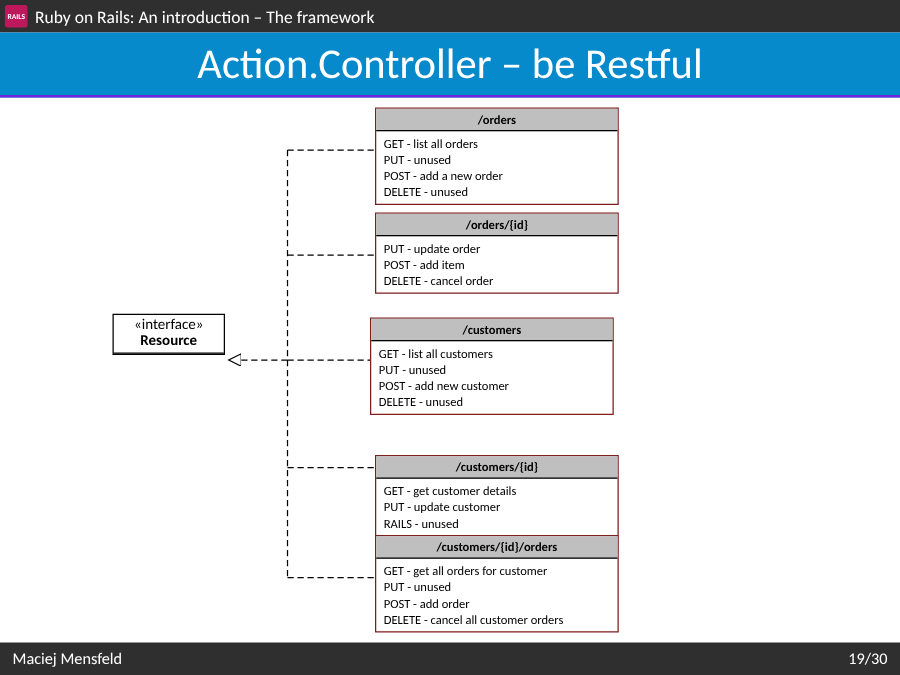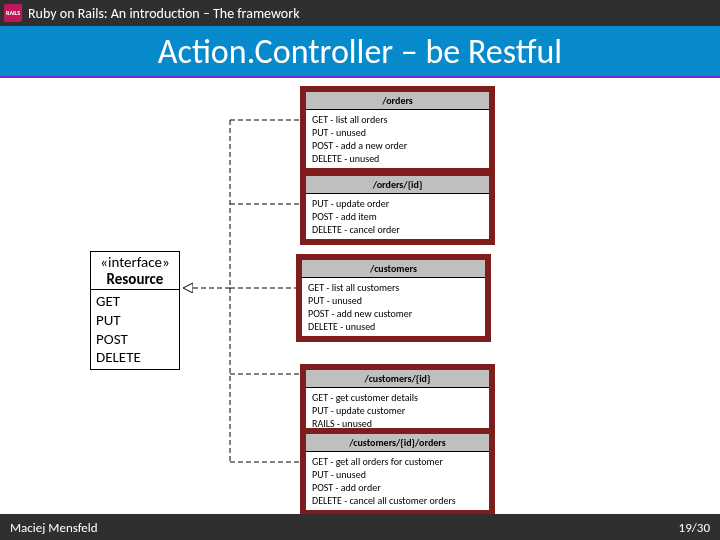--- a/index.html
+++ b/index.html
@@ -7,25 +7,25 @@
 
   .topbar { height: 26px; background: #2f2f2f; display: flex; align-items: center; padding: 0 4px; }
   .logo { width: 18px; height: 18px; background: #be185d; border-radius: 2px; display: flex; align-items: center; justify-content: center; color: #fff; font-size: 6px; font-weight: bold; margin-right: 6px; }
   .topbar-title { color: #fff; font-size: 14px; }
 
   .titlebar { height: 52px; background: #078acb; display: flex; align-items: center; justify-content: center; border-bottom: 2px solid #6d28d9; }
   .titlebar-text { color: #fff; font-size: 34px; font-weight: 400; }
 
   .diagram { position: absolute; top: 78px; left: 0; width: 720px; height: 436px; }
 
-  .iface-box { position: absolute; left: 90px; top: 173px; width: 90px; border: 1px solid #000; background: #fff; font-size: 15px; }
+  .iface-box { position: absolute; left: 90px; top: 173px; width: 90px; border: 1px solid #000; background: #fff; font-size: 12px; }
   .iface-head { border-bottom: 1px solid #000; text-align: center; padding: 2px 0; line-height: 1.1; }
   .iface-body { padding: 2px 5px; line-height: 1.25; }
 
-  .res-box { position: absolute; width: 195px; border: 6px solid #7f1d1d; background: #fff; font-size: 10px; }
+  .res-box { position: absolute; width: 195px; border: 1px solid #7f1d1d; background: #fff; font-size: 10px; }
   .res-head { background: #bfbfbf; border-bottom: 1px solid #000; font-weight: bold; text-align: center; padding: 2px 0; }
   .res-body { padding: 3px 6px; line-height: 1.3; }
 
   svg.lines { position: absolute; top: 0; left: 0; width: 720px; height: 436px; }
 
   .bottombar { position: absolute; bottom: 0; left: 0; width: 720px; height: 26px; background: #2f2f2f; display: flex; justify-content: space-between; align-items: center; padding: 0 10px; color: #fff; font-size: 13px; }
 </style>
 </head>
 <body>
 
@@ -55,26 +55,20 @@
     <line x1="230" y1="126" x2="300" y2="126" stroke="#000" stroke-width="1" stroke-dasharray="5,3"></line>
     <line x1="230" y1="210" x2="300" y2="210" stroke="#000" stroke-width="1" stroke-dasharray="5,3"></line>
     <line x1="230" y1="296" x2="300" y2="296" stroke="#000" stroke-width="1" stroke-dasharray="5,3"></line>
     <line x1="230" y1="384" x2="300" y2="384" stroke="#000" stroke-width="1" stroke-dasharray="5,3"></line>
   </svg>
 
   <div class="iface-box">
     <div class="iface-head">
       <div>«interface»</div>
       <div style="font-weight:bold;">Resource</div>
-    </div>
-    <div class="iface-body">
-      <div>GET</div>
-      <div>PUT</div>
-      <div>POST</div>
-      <div>DELETE</div>
     </div>
   </div>
 
   <div class="res-box" style="left:300px; top:8px;">
     <div class="res-head">/orders</div>
     <div class="res-body">
       <div>GET - list all orders</div>
       <div>PUT - unused</div>
       <div>POST - add a new order</div>
       <div>DELETE - unused</div>

